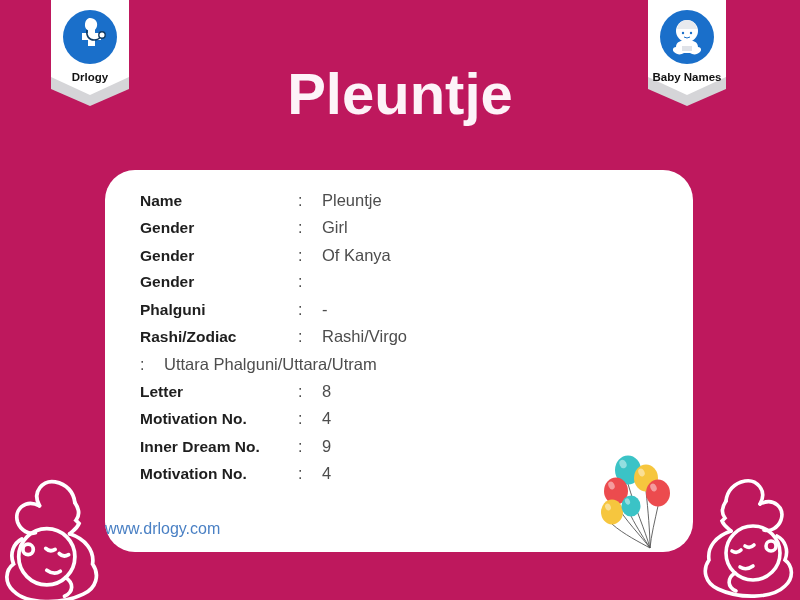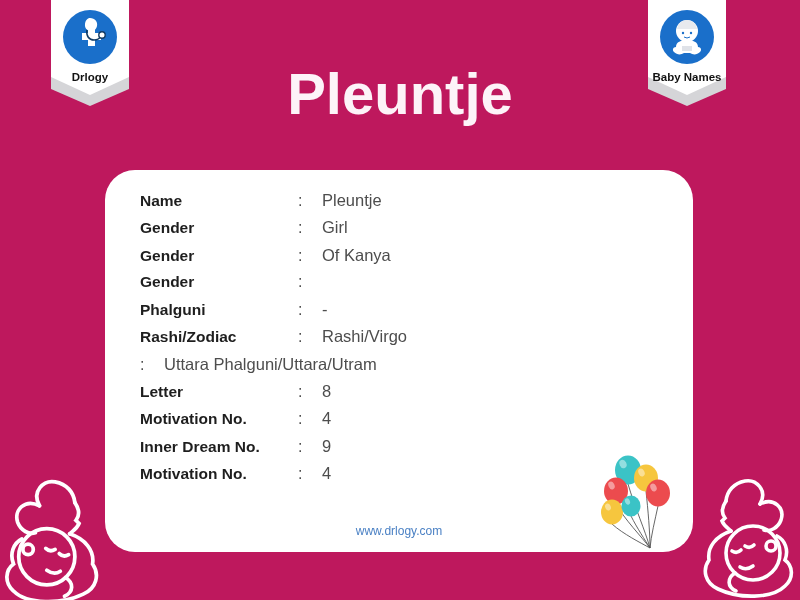--- a/index.html
+++ b/index.html
@@ -54,21 +54,21 @@
   .details-table { position:absolute; left:35px; top:21px; width:480px; }
   .detail-row { display:flex; align-items:baseline; height:27.3px; }
   .detail-label {
     flex:0 0 158px; font-size:15.5px; font-weight:bold; color:#1e1e1e;
   }
   .detail-colon { flex:0 0 24px; font-size:16px; color:#4d4d4d; }
   .detail-value { flex:1; font-size:16.5px; color:#4d4d4d; white-space:nowrap; }
 
   .footer-link {
     position:absolute; bottom:14px; left:0; width:100%;
-    text-align:center; font-size:12px; font-weight:500; color:#4a80c4;
+    text-align:left; font-size:16px; font-weight:500; color:#4a80c4;
     text-decoration:none; cursor:pointer;
   }
 
   .balloons { position:absolute; right:8px; bottom:0px; width:92px; height:104px; }
 </style>
 </head>
 <body>
 
 <div class="stage">
 

